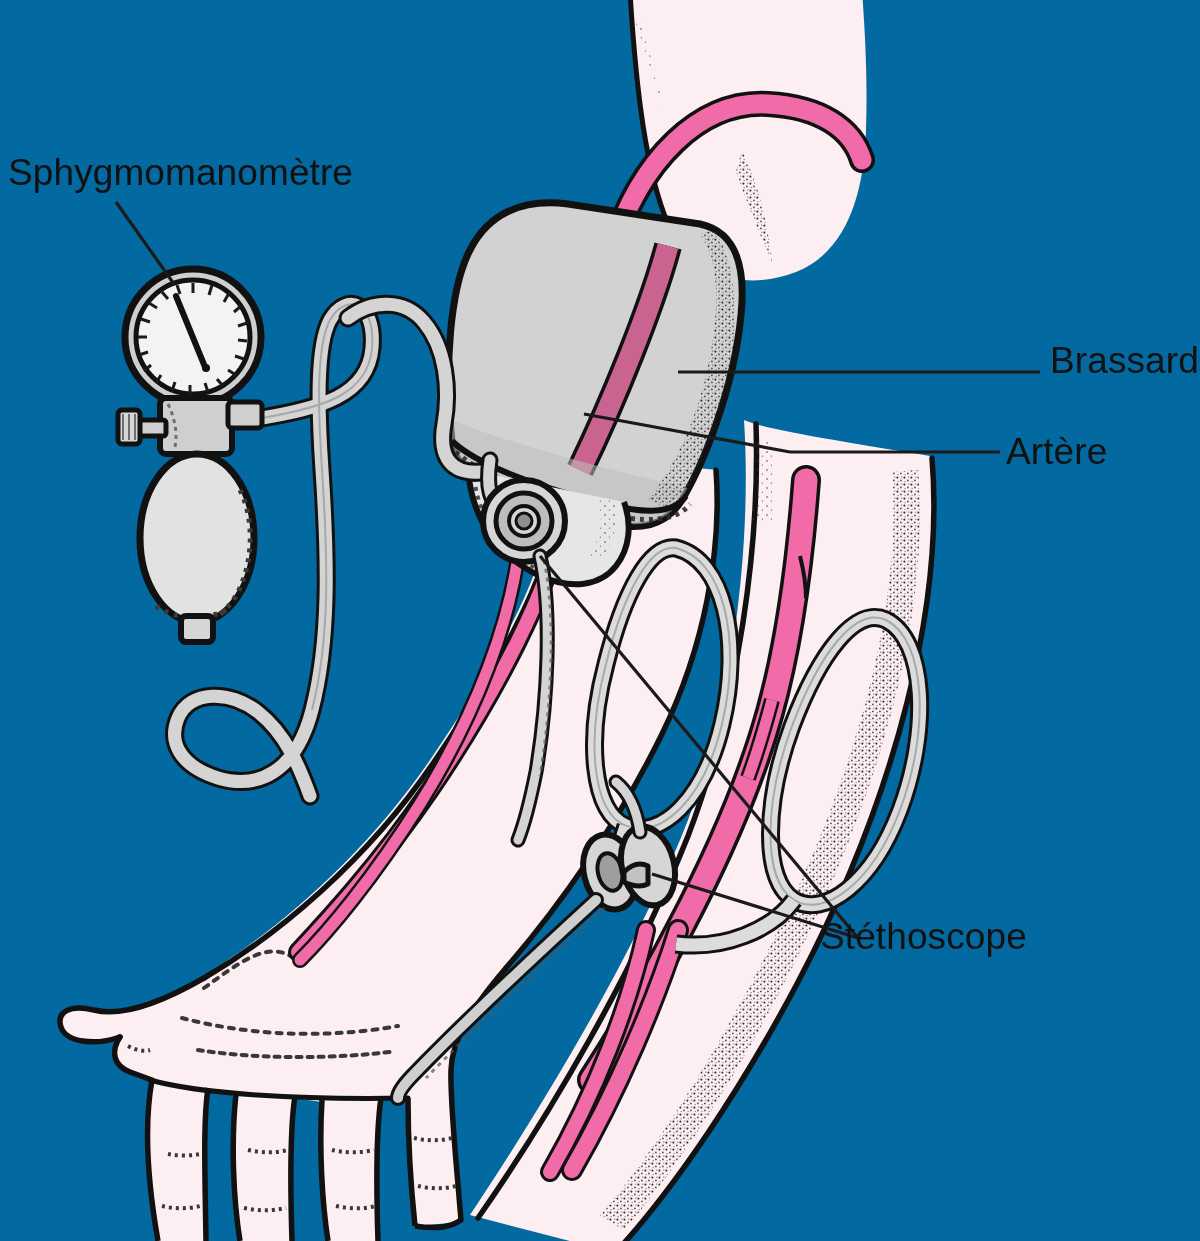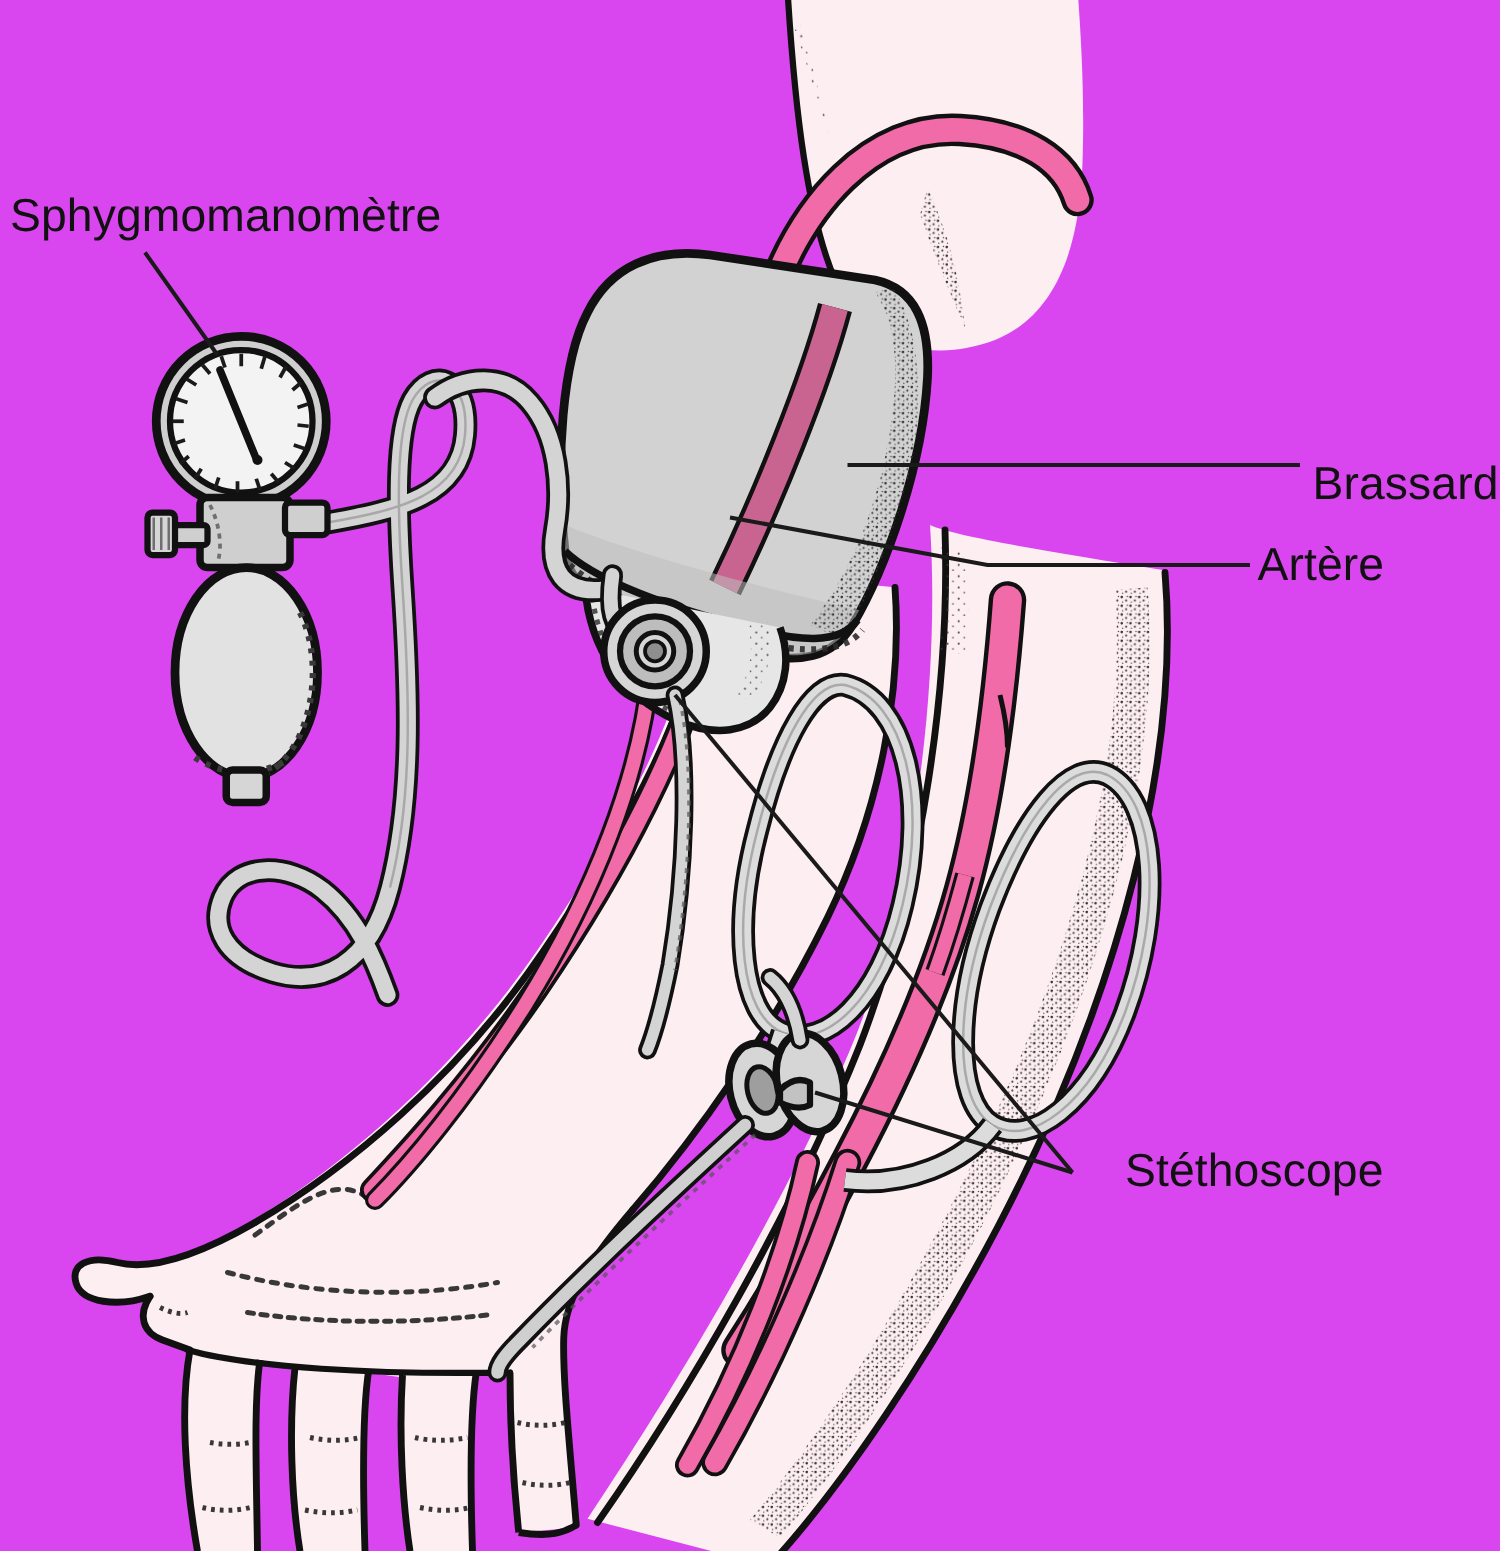--- a/index.html
+++ b/index.html
@@ -1,35 +1,35 @@
 <!DOCTYPE html>
 <html><head>
 <meta charset="utf-8">
 <title>Sphygmomanometre Diagram</title>
 <style>
   html,body{margin:0;padding:0;background:#ffffff;}
   body{
     font-family:"Liberation Sans","DejaVu Sans",sans-serif;
     width:1200px;height:1241px;position:relative;overflow:hidden;
   }
-  #stage{position:relative;width:1200px;height:1241px;background:#d946ef;}
+  #stage{position:relative;width:1200px;height:1241px;background:#0369a1;}
   svg#fig{position:absolute;left:0;top:0;width:1200px;height:1241px;display:block;}
   .lbl{
     position:absolute;
     color:#111111;
     font-size:37px;
     font-weight:400;
     letter-spacing:0.1px;
     white-space:nowrap;
     font-family:"Liberation Sans","DejaVu Sans",sans-serif;
   }
   #lbl-sphygmo{left:8px;top:152px;}
-  #lbl-brassard{left:1050px;top:366px;}
+  #lbl-brassard{left:1050px;top:340px;}
   #lbl-artere{left:1006px;top:431px;text-align:right;}
-  #lbl-stetho{left:900px;top:916px;}
+  #lbl-stetho{left:820px;top:916px;}
 </style>
 </head>
 <body>
 
 <div id="stage">
 
   <svg id="fig" viewBox="0 0 1200 1241">
     <defs>
 
       <pattern id="stip" width="7" height="7" patternUnits="userSpaceOnUse">

